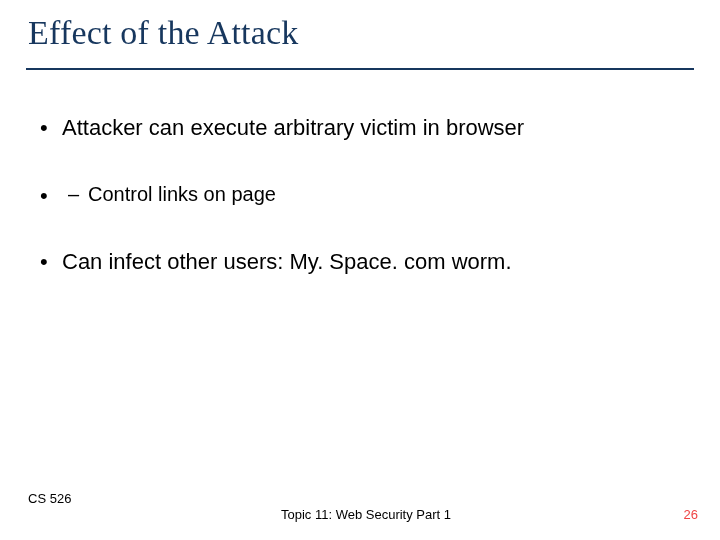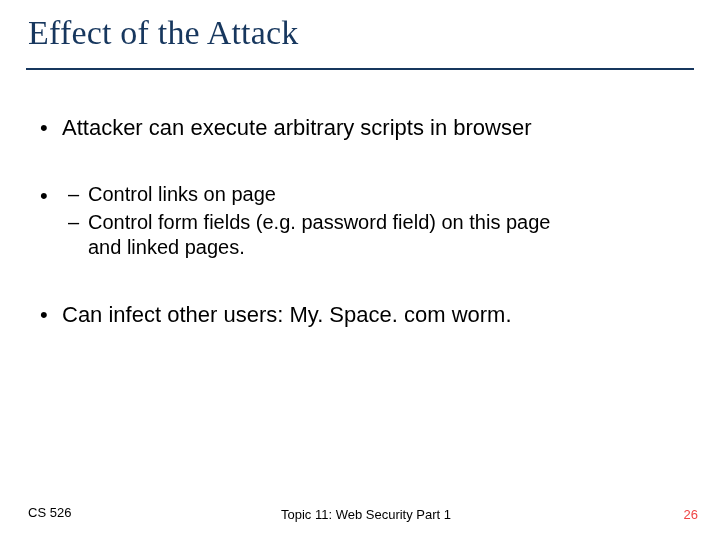--- a/index.html
+++ b/index.html
@@ -82,21 +82,21 @@
     position: absolute;
     bottom: 18px;
     left: 0;
     width: 720px;
     font-size: 13px;
     color: #000;
   }
   .foot-left {
     position: absolute;
     left: 28px;
-    bottom: 2px;
+    bottom: 16px;
   }
   .foot-center {
     position: absolute;
     left: 12px;
     right: 0;
     text-align: center;
     bottom: 0;
   }
   .foot-right {
     position: absolute;
@@ -109,29 +109,26 @@
 <body>
 
 <div class="slide">
 
   <div class="title">Effect of the Attack</div>
   <div class="underline"></div>
 
   <div class="content">
     <ul class="level1">
       <li>
-        <span>Attacker can execute arbitrary scripts in browser</span>
+        <span>Attacker can execute arbitrary victim in browser</span>
       </li>
       <li class="bullet2-wrap">
         <ul class="level2">
           <li>
             <span>Control links on page</span>
-          </li>
-          <li>
-            <span>Control form fields (e.g. password field) on this page and linked pages.</span>
           </li>
         </ul>
       </li>
       <li class="bullet3-wrap">
         <span>Can infect other users:    My. Space. com   worm.</span>
       </li>
     </ul>
   </div>
 
   <div class="footer">

